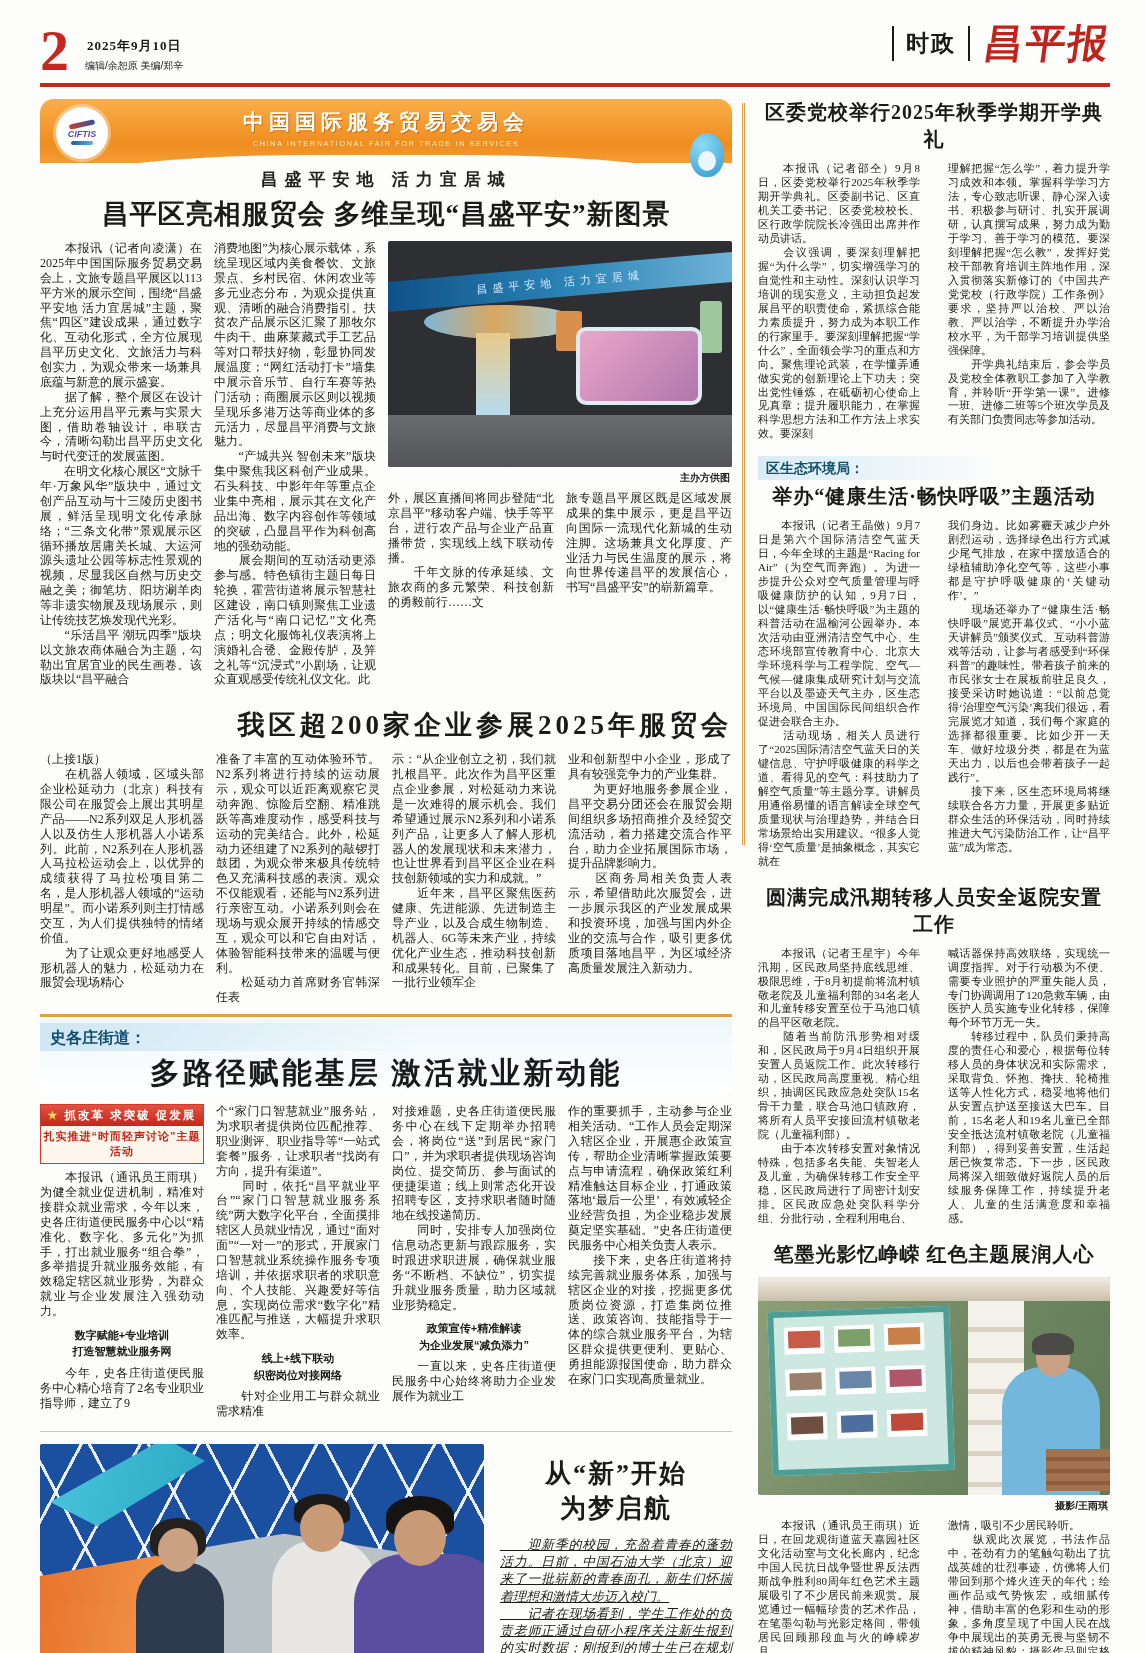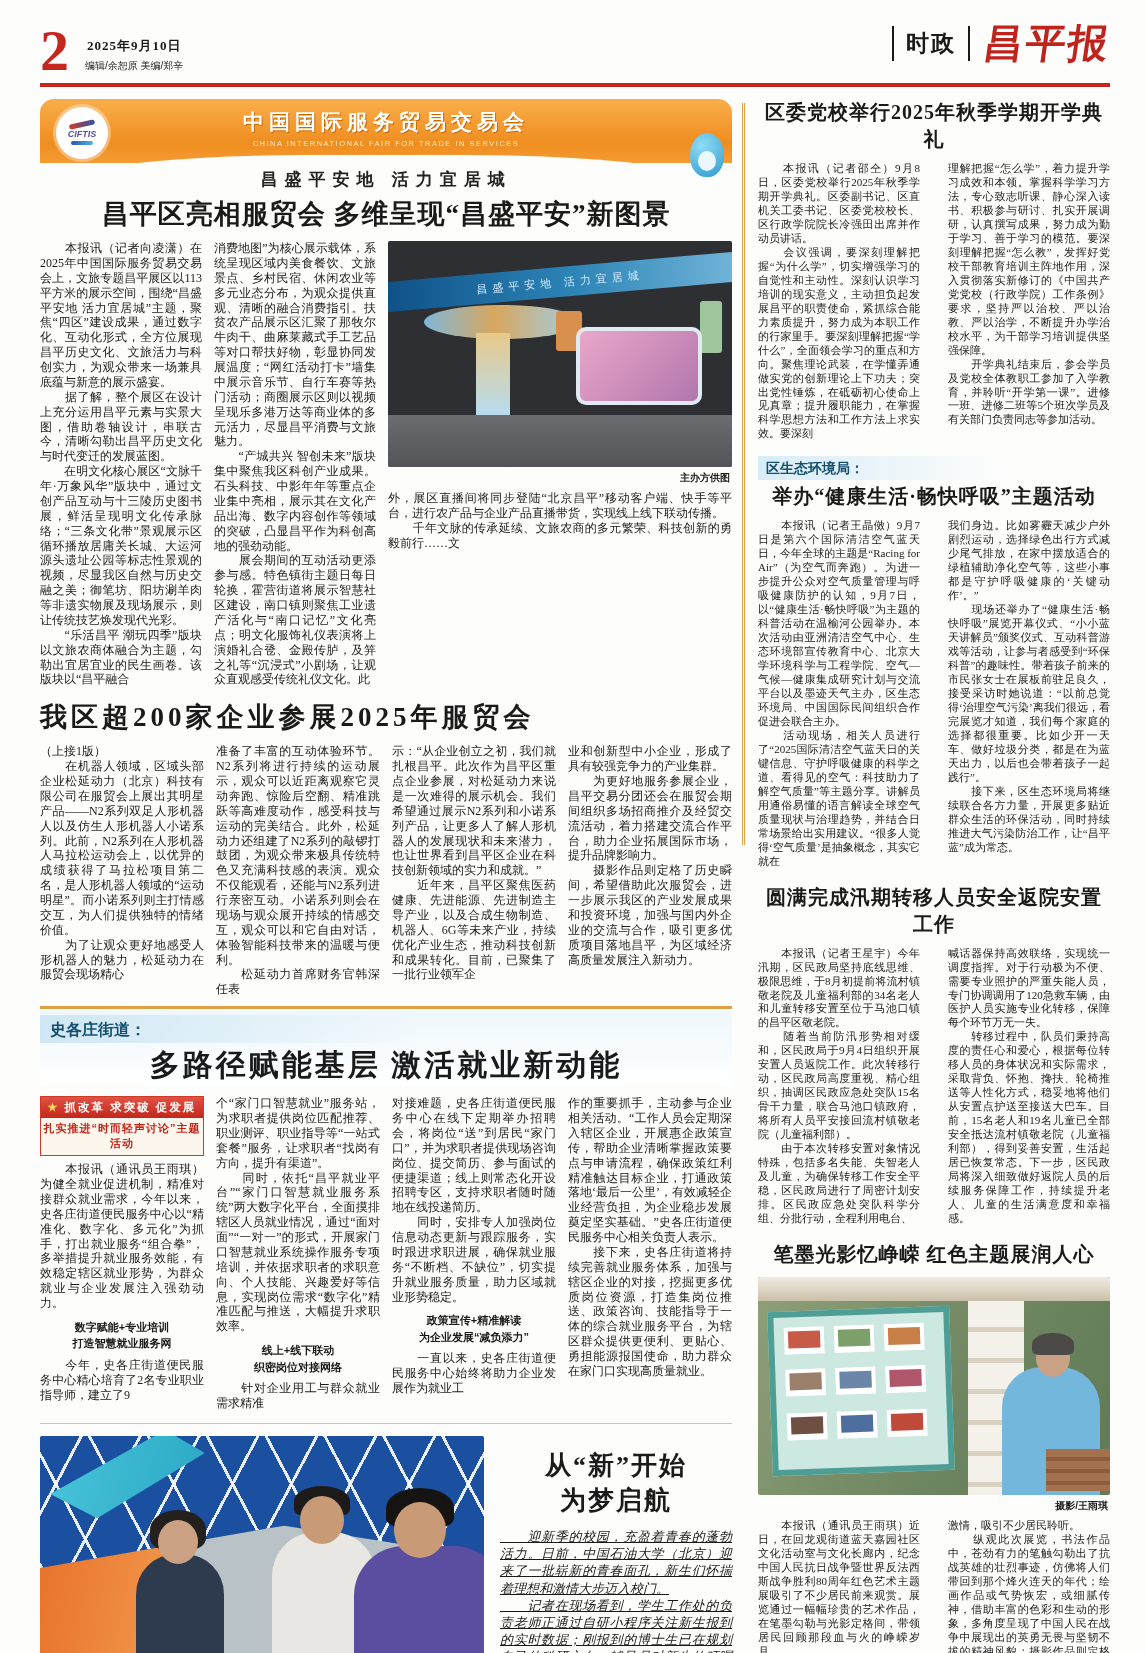--- a/index.html
+++ b/index.html
@@ -36,21 +36,21 @@
   .banner-cn{font-size:21px;font-weight:900;letter-spacing:5px;text-shadow:1px 1px 0 #c96a00;}
   .banner-en{font-size:7.5px;letter-spacing:1.5px;color:#ffeccd;margin-top:3px;font-family:"Liberation Sans",sans-serif;}
   .mascot{position:absolute;right:8px;top:34px;width:34px;height:44px;z-index:3;
           background:radial-gradient(circle at 35% 28%,#8fdcf5,#2e9ad0);border-radius:50% 50% 46% 46%;}
   .mascot-belly{position:absolute;left:8px;top:18px;width:18px;height:20px;background:#eaf7fd;border-radius:50%;}
   .banner-curve{position:relative;height:36px;background:#fdfdfc;border-radius:50% 50% 0 0/130% 130% 0 0;
                 margin-top:-8px;display:flex;align-items:flex-end;justify-content:center;z-index:1;}
   .slogan{font-size:17px;font-weight:bold;letter-spacing:7px;color:#222;}
   
   .h1-main{font-size:27px;font-weight:900;text-align:center;letter-spacing:1px;margin:5px 0 9px;}
-  .h2-ent{font-size:27px;font-weight:900;text-align:left;letter-spacing:4px;margin:12px 0 9px;}
+  .h2-ent{font-size:27px;font-weight:900;text-align:right;letter-spacing:4px;margin:20px 0 9px;}
   .bt{white-space:pre-line;text-align:justify;line-height:1.24;}
   .bt-l{font-size:12px;}
   .bt-r{font-size:11px;line-height:1.27;}
   .bt-i{font-size:13px;font-style:italic;line-height:1.32;white-space:pre-line;text-align:justify;text-decoration:underline;}
   .a1{display:flex;gap:12px;}
   .a1-left{width:336px;display:flex;gap:12px;}
   .a1-left>div{flex:1;}
   .a1-right{width:344px;}
   .a1-minicols{display:flex;gap:12px;}
   .a1-minicols>div{flex:1;}
@@ -196,38 +196,39 @@
               <div class="pb-tower"></div>
               <div class="pb-card1"></div>
               <div class="pb-card2"></div>
               <div class="pb-screen"></div>
               <div class="pb-banner">昌盛平安地 活力宜居城</div>
             </div>
             <div class="caption">主办方供图</div>
             <div class="a1-minicols">
               <div class="bt bt-l">外，展区直播间将同步登陆“北京昌平”移动客户端、快手等平台，进行农产品与企业产品直播带货，实现线上线下联动传播。
 　　千年文脉的传承延续、文旅农商的多元繁荣、科技创新的勇毅前行……文</div>
+              <div class="bt bt-l">旅专题昌平展区既是区域发展成果的集中展示，更是昌平迈向国际一流现代化新城的生动注脚。这场兼具文化厚度、产业活力与民生温度的展示，将向世界传递昌平的发展信心，书写“昌盛平安”的崭新篇章。</div>
             </div>
           </div>
         </div>
       </div>
 
       <div>
         <h1 class="h2-ent">我区超200家企业参展2025年服贸会</h1>
         <div class="cols4">
           <div class="bt bt-l">（上接1版）
 　　在机器人领域，区域头部企业松延动力（北京）科技有限公司在服贸会上展出其明星产品——N2系列双足人形机器人以及仿生人形机器人小诺系列。此前，N2系列在人形机器人马拉松运动会上，以优异的成绩获得了马拉松项目第二名，是人形机器人领域的“运动明星”。而小诺系列则主打情感交互，为人们提供独特的情绪价值。
 　　为了让观众更好地感受人形机器人的魅力，松延动力在服贸会现场精心</div>
           <div class="bt bt-l">准备了丰富的互动体验环节。N2系列将进行持续的运动展示，观众可以近距离观察它灵动奔跑、惊险后空翻、精准跳跃等高难度动作，感受科技与运动的完美结合。此外，松延动力还组建了N2系列的敲锣打鼓团，为观众带来极具传统特色又充满科技感的表演。观众不仅能观看，还能与N2系列进行亲密互动。小诺系列则会在现场与观众展开持续的情感交互，观众可以和它自由对话，体验智能科技带来的温暖与便利。
 　　松延动力首席财务官韩深任表</div>
           <div class="bt bt-l">示：“从企业创立之初，我们就扎根昌平。此次作为昌平区重点企业参展，对松延动力来说是一次难得的展示机会。我们希望通过展示N2系列和小诺系列产品，让更多人了解人形机器人的发展现状和未来潜力，也让世界看到昌平区企业在科技创新领域的实力和成就。”
 　　近年来，昌平区聚焦医药健康、先进能源、先进制造主导产业，以及合成生物制造、机器人、6G等未来产业，持续优化产业生态，推动科技创新和成果转化。目前，已聚集了一批行业领军企</div>
           <div class="bt bt-l">业和创新型中小企业，形成了具有较强竞争力的产业集群。
 　　为更好地服务参展企业，昌平交易分团还会在服贸会期间组织多场招商推介及经贸交流活动，着力搭建交流合作平台，助力企业拓展国际市场，提升品牌影响力。
-　　摄影作品则定格了历史瞬间，希望借助此次服贸会，进一步展示我区的产业发展成果和投资环境，加强与国内外企业的交流与合作，吸引更多优质项目落地昌平，为区域经济高质量发展注入新动力。</div>
+　　区商务局相关负责人表示，希望借助此次服贸会，进一步展示我区的产业发展成果和投资环境，加强与国内外企业的交流与合作，吸引更多优质项目落地昌平，为区域经济高质量发展注入新动力。</div>
         </div>
       </div>
 
       <div class="orange-hr"></div>
 
       <div>
         <div class="sgz-head">
           <div class="sgz-kicker">史各庄街道：</div>
           <h1 class="sgz-h">多路径赋能基层 激活就业新动能</h1>
         </div>

